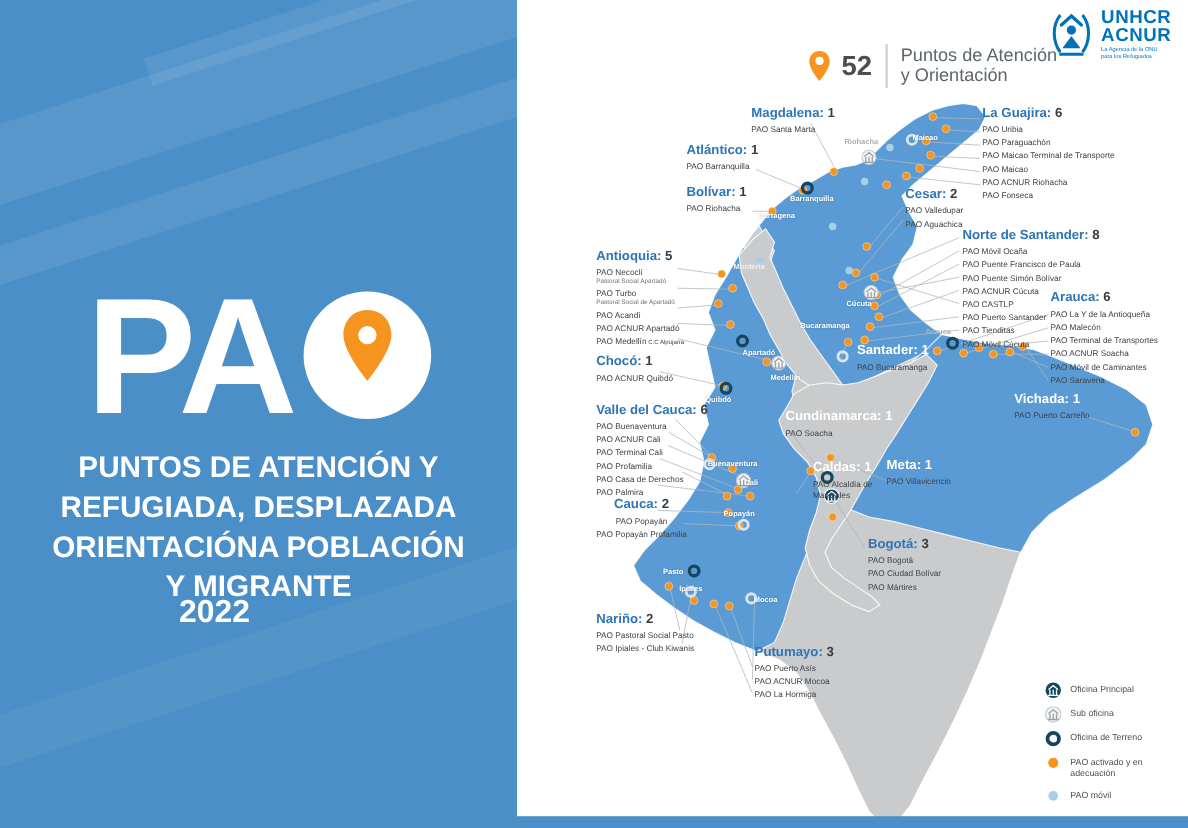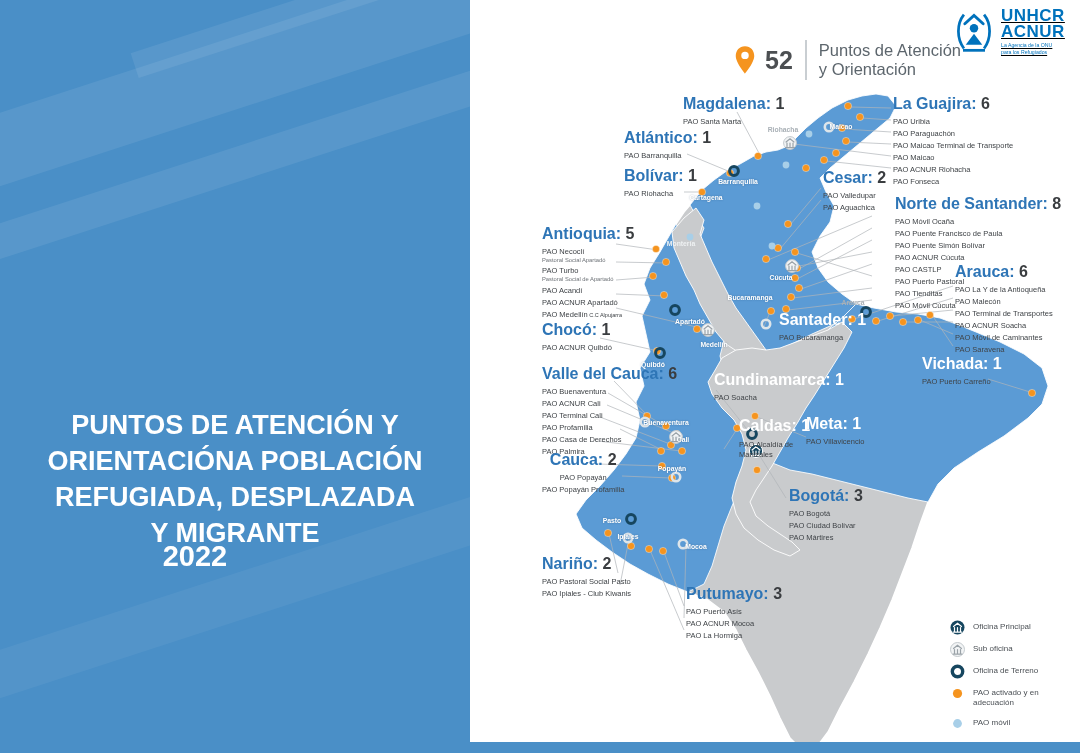--- a/index.html
+++ b/index.html
@@ -26,31 +26,31 @@
            color:#ffffff;font-size:29px;font-weight:800;z-index:5;}
 
   
   #header{position:absolute;left:734px;top:40px;display:flex;align-items:center;z-index:50;}
   #header .pin{margin-right:9px;}
   #header .count{font-size:25px;font-weight:800;color:#4c4f52;line-height:1;}
   #header .divider{width:2px;height:40px;background:#c9ced2;margin:0 12px;}
   #header .htext{font-size:16.5px;color:#5d666d;line-height:1.18;}
 
   
-  #unhcr{position:absolute;left:952px;top:8px;display:flex;align-items:center;z-index:50;text-decoration:underline;}
+  #unhcr{position:absolute;left:952px;top:8px;display:flex;align-items:flex-start;z-index:50;}
   #unhcr .emblem{margin-right:5px;}
   #unhcr .l1,#unhcr .l2{font-size:17px;font-weight:800;color:#0072bc;line-height:0.95;letter-spacing:0.5px;}
   #unhcr .tag{font-size:5.2px;color:#0072bc;line-height:1.25;margin-top:2px;}
 
   
   #map-svg{position:absolute;left:0;top:0;z-index:10;}
   #labels{position:absolute;left:0;top:0;width:1080px;height:753px;z-index:30;pointer-events:none;}
 
   .dept{position:absolute;line-height:1;}
-  .dept .t{font-size:16px;font-weight:700;margin-bottom:6px;white-space:nowrap;}
+  .dept .t{font-size:12px;font-weight:700;margin-bottom:6px;white-space:nowrap;}
   .dept .t .nm{color:#2e75b6;}
   .dept .t .ct{color:#3a3d40;}
   .dept-white .t .nm,.dept-white .t .ct{color:#ffffff;}
   .dept .it{font-size:7.5px;color:#3f4347;margin-bottom:4.5px;white-space:nowrap;}
   .dept .note{font-size:5.8px;color:#6e7378;margin:-2.5px 0 4px 0;}
   .dept .inote{font-size:5.5px;}
   .dept.wrap .it{white-space:normal;line-height:1.35;}
 
   .city{position:absolute;transform:translate(-50%,-50%);font-size:6.8px;font-weight:700;
         color:#ffffff;white-space:nowrap;text-shadow:0 0 2px rgba(25,60,95,0.4);}
@@ -276,28 +276,28 @@
         <div class="it">PAO Maicao Terminal de Transporte</div>
         <div class="it">PAO Maicao</div>
         <div class="it">PAO ACNUR Riohacha</div>
         <div class="it">PAO Fonseca</div>
       </div>
       <div class="dept" style="left: 823px; top: 170px;">
         <div class="t"><span class="nm">Cesar: </span><span class="ct">2</span></div>
         <div class="it">PAO Valledupar</div>
         <div class="it">PAO Aguachica</div>
       </div>
-      <div class="dept" style="left: 875px; top: 196px; margin-left: 20px;">
+      <div class="dept" style="left: 875px; top: 207px;">
         <div class="t"><span class="nm">Norte de Santander: </span><span class="ct">8</span></div>
         <div class="it">PAO Móvil Ocaña</div>
         <div class="it">PAO Puente Francisco de Paula</div>
         <div class="it">PAO Puente Simón Bolívar</div>
         <div class="it">PAO ACNUR Cúcuta</div>
         <div class="it">PAO CASTLP</div>
-        <div class="it">PAO Puerto Pastoral</div>
+        <div class="it">PAO Puerto Santander</div>
         <div class="it">PAO Tienditas</div>
         <div class="it">PAO Móvil Cúcuta</div>
       </div>
       <div class="dept" style="left: 955px; top: 264px;">
         <div class="t"><span class="nm">Arauca: </span><span class="ct">6</span></div>
         <div class="it">PAO La Y de la Antioqueña</div>
         <div class="it">PAO Malecón</div>
         <div class="it">PAO Terminal de Transportes</div>
         <div class="it">PAO ACNUR Soacha</div>
         <div class="it">PAO Móvil de Caminantes</div>
@@ -414,22 +414,30 @@
       </div>
     </div>
 
   <div id="footer-bar"></div>
 
   <div id="left-panel">
     <div class="streak s1"></div>
     <div class="streak s2"></div>
     <div class="streak s3"></div>
     <div class="streak s4"></div>
+    <div id="brand-row">
+      <div id="brand-pa">PA</div>
+      <div id="brand-o">
+        <svg width="52" height="70" viewBox="0 0 100 132">
+          <path d="M50,4 C24,4 8,24 8,48 C8,78 50,128 50,128 C50,128 92,78 92,48 C92,24 76,4 50,4 Z M50,64 a16,16 0 1,1 0,-32 a16,16 0 1,1 0,32 Z" fill="#F5941F" fill-rule="evenodd"></path>
+        </svg>
+      </div>
+    </div>
     <div id="lp-title">
       <div>PUNTOS DE ATENCIÓN Y</div>
+      <div>REFUGIADA, DESPLAZADA</div>
       <div>ORIENTACIÓNA POBLACIÓN</div>
-      <div>REFUGIADA, DESPLAZADA</div>
       <div>Y MIGRANTE</div>
     </div>
     <div id="lp-year">2022</div>
   </div>
 
 </div>
 
 </body></html>

